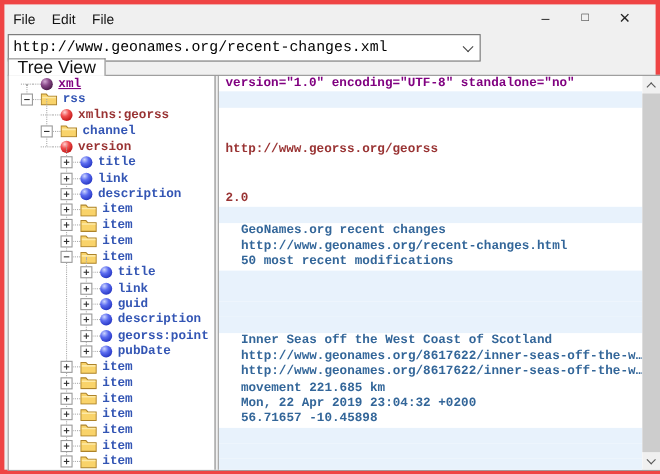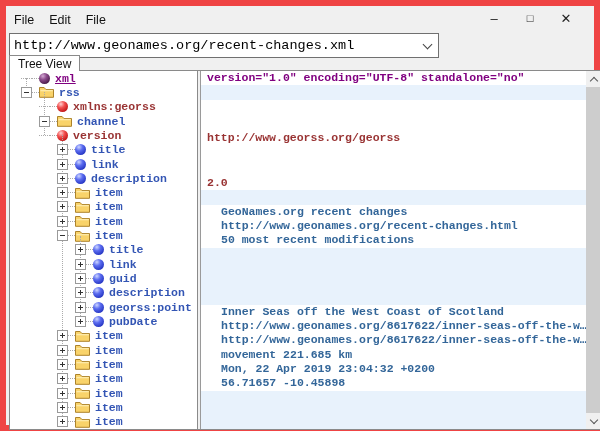--- a/index.html
+++ b/index.html
@@ -1,39 +1,39 @@
 <!DOCTYPE html>
 <html><head>
 <meta charset="utf-8">
 <style>
   * { margin:0; padding:0; box-sizing:border-box; }
   html,body { width:600px; height:431px; }
   body { font-family:"Liberation Sans", sans-serif; position:relative; background:#e8e8e8; }
 
-  .window { position:absolute; inset:0; background:#f0f0f0; border:6px solid #ef4444; }
+  .window { position:absolute; inset:0; background:#f0f0f0; border:4px solid #ef4444; }
 
   
   .menubar { position:absolute; left:0; top:1px; right:0; height:25px; display:flex; align-items:center; }
   .menu-item { font-size:12.5px; color:#111; padding:3px 7px; margin-left:1px; cursor:default; }
   .win-controls { position:absolute; right:14px; top:2px; display:flex; gap:8px; align-items:center; }
   .win-btn { width:28px; height:20px; display:flex; align-items:center; justify-content:center;
              font-size:13px; color:#222; cursor:default; }
 
   
   .combo { position:absolute; left:3px; top:27px; width:430px; height:25px; background:#fff;
            border:1px solid #707070; display:flex; align-items:center; }
   .combo input { flex:1; border:none; outline:none; font-family:Liberation Mono, monospace;
                  font-size:13.5px; color:#000; padding:0 4px; background:transparent; }
   .combo-arrow { width:22px; height:100%; display:flex; align-items:center; justify-content:center; }
   .chev-down { width:7px; height:7px; border-left:1.2px solid #444; border-bottom:1.2px solid #444;
                transform:rotate(-45deg); margin-top:-3px; }
 
   
   .tab { position:absolute; left:3px; top:49px; height:16px; padding:0 8px; background:#fff;
-         border:1px solid #8a8a8a; border-bottom:none; z-index:3; font-size:12px; color:#111;
+         border:1px solid #8a8a8a; border-bottom:none; z-index:3; font-size:16px; color:#111;
          display:flex; align-items:center; }
 
   
   .content { position:absolute; left:3px; top:64px; width:594px; height:360px;
              border:1px solid #8a8a8a; background:#fff; }
   .tree-pane { position:absolute; left:0; top:0; width:187px; height:358px; background:#fff; overflow:hidden; }
   .divider { position:absolute; left:187px; top:0; width:4px; height:358px; background:#f0f0f0;
              border-left:1px solid #8a8a8a; border-right:1px solid #9a9a9a; }
   .value-pane { position:absolute; left:191px; top:0; width:385px; height:358px; background:#fff; overflow:hidden; }
 

